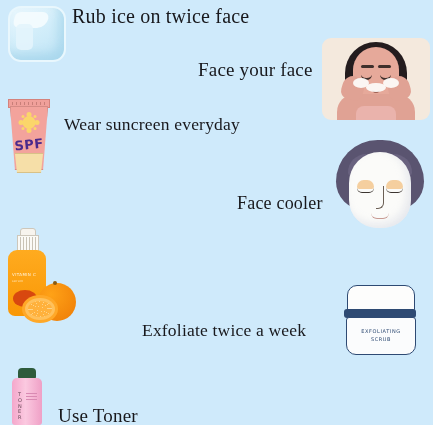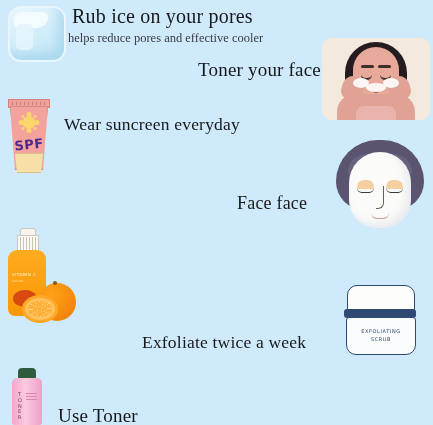--- a/index.html
+++ b/index.html
@@ -337,43 +337,42 @@
 <body>
 
 <div id="infographic">
 
   <div class="art">
     <div class="ice-body"></div>
     <div class="ice-top"></div>
     <div class="ice-side"></div>
   </div>
 
-  <div class="tip-text" style="left:72px; top:5px; font-size:20px;">Rub ice on your pores</div>
-
-  <div class="tip-sub" style="left:68px; top:31px; font-size:12.5px;">helps reduce pores and effective cooler</div>
+  <div class="tip-text" style="left:72px; top:5px; font-size:20px;">Rub ice on twice face</div>
+
 
   <div class="wash-card">
     <div class="wash-hair"></div>
     <div class="wash-face">
       <div class="wash-brow l"></div>
       <div class="wash-brow r"></div>
       <div class="wash-eye l"></div>
       <div class="wash-eye r"></div>
       <div class="wash-mouth"></div>
     </div>
     <div class="wash-torso"></div>
     <div class="wash-hand l"></div>
     <div class="wash-hand r"></div>
     <div class="wash-foam a"></div>
     <div class="wash-foam b"></div>
     <div class="wash-foam c"></div>
     <div class="wash-shirt"></div>
   </div>
 
-  <div class="tip-text" style="left:198px; top:59px; font-size:19px;">Toner your face</div>
+  <div class="tip-text" style="left:198px; top:59px; font-size:19px;">Face your face</div>
 
   <div class="art">
     <div class="spf-cap"></div>
     <div class="spf-body">
       <div class="spf-sun"></div>
       <div class="spf-label">SPF</div>
     </div>
     <div class="spf-base"></div>
   </div>
 
@@ -384,21 +383,21 @@
     <div class="mask-sheet">
       <div class="mask-lid l"></div>
       <div class="mask-lid r"></div>
       <div class="mask-lash l"></div>
       <div class="mask-lash r"></div>
       <div class="mask-nose"></div>
       <div class="mask-mouth"></div>
     </div>
   </div>
 
-  <div class="tip-text" style="left:237px; top:193px; font-size:18px;">Face face</div>
+  <div class="tip-text" style="left:237px; top:193px; font-size:18px;">Face cooler</div>
 
   <div class="art">
     <div class="vc-cap"></div>
     <div class="vc-neck"></div>
     <div class="vc-body">
       <div class="vc-label">
         <span>VITAMIN C</span>
         <span class="sub">serum</span>
       </div>
       <div class="vc-slice-in"></div>
@@ -412,21 +411,21 @@
     <div class="jar-lid"></div>
     <div class="jar-band"></div>
     <div class="jar-body">
       <div class="jar-text">
         <span>EXFOLIATING</span>
         <span>SCRUB</span>
       </div>
     </div>
   </div>
 
-  <div class="tip-text" style="left:142px; top:332px; font-size:17.5px;text-align:center;">Exfoliate twice a week</div>
+  <div class="tip-text" style="left:142px; top:320px; font-size:17.5px;text-align:center;">Exfoliate twice a week</div>
 
   <div class="art">
     <div class="toner-cap"></div>
     <div class="toner-body">
       <div class="toner-label">
         <span>T</span>
         <span>O</span>
         <span>N</span>
         <span>E</span>
         <span>R</span>

